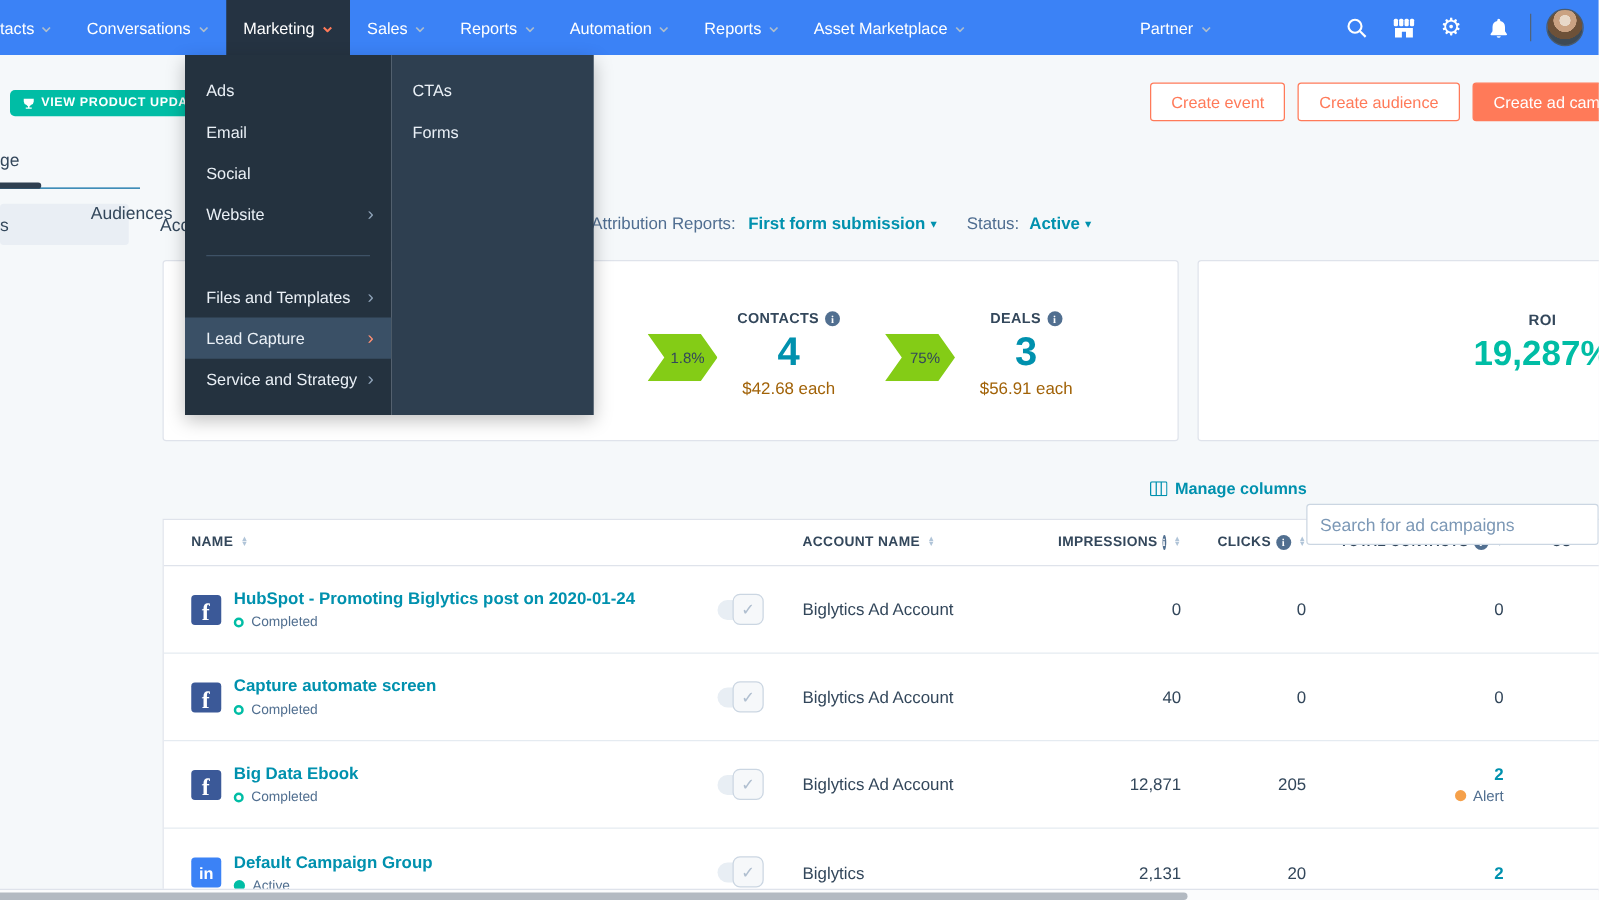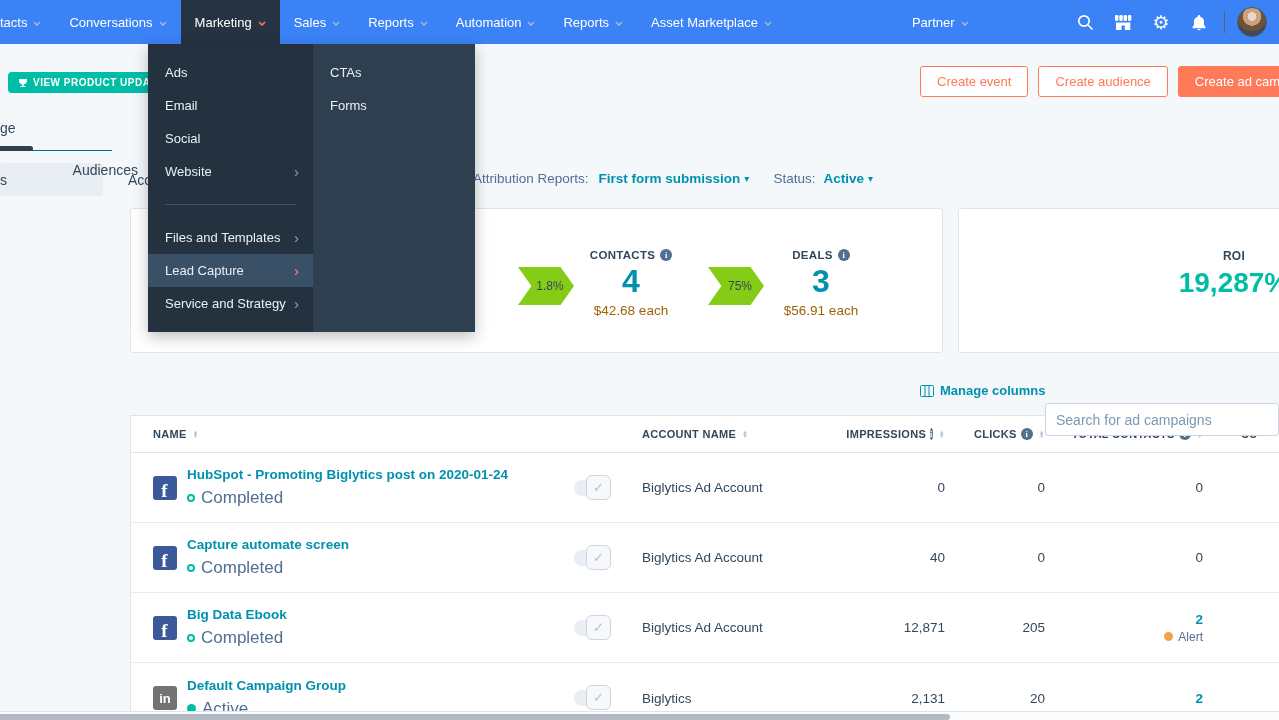--- a/index.html
+++ b/index.html
@@ -94,23 +94,23 @@
   .col-impr{width:96px;text-align:right;}
   .col-clicks{width:100px;text-align:right;}
   .col-contacts{width:158px;text-align:right;}
   .col-cu{flex:1;padding-left:38px;}
   .hcell{display:flex;align-items:center;gap:4px;cursor:pointer;}
   .hcell.right{justify-content:flex-end;}
   .sort{display:inline-flex;flex-direction:column;line-height:4px;font-size:6px;color:#b0c4d8;margin-left:2px;}
   .network-icon{width:24px;height:24px;border-radius:3px;margin-right:10px;flex:none;display:flex;align-items:center;justify-content:center;
     color:#fff;font-weight:bold;font-family:"Liberation Serif",serif;}
   .network-icon.facebook{background:#3b5998;font-size:19px;align-items:flex-end;line-height:1;padding-right:1px;justify-content:center;}
-  .network-icon.linkedin{background:#737373;font-size:13px;font-family:"Liberation Sans",sans-serif;}
+  .network-icon.linkedin{background:#3b82f6;font-size:13px;font-family:"Liberation Sans",sans-serif;}
   .row-name a{color:#0091ae;font-weight:bold;font-size:13.5px;text-decoration:none;cursor:pointer;}
-  .row-status{display:flex;align-items:center;gap:6px;margin-top:6px;font-size:17px;color:#516f90;}
+  .row-status{display:flex;align-items:center;gap:6px;margin-top:6px;font-size:11px;color:#516f90;}
   .ring{width:8px;height:8px;border:2.5px solid #00bda5;border-radius:50%;}
   .dot-green{width:9px;height:9px;background:#00bda5;border-radius:50%;}
   .dot-orange{width:9px;height:9px;background:#f5a04a;border-radius:50%;display:inline-block;}
   .toggle{position:relative;width:34px;height:16px;background:#e8eef4;border-radius:8px;cursor:pointer;}
   .toggle .thumb{position:absolute;right:-3px;top:-5px;width:25px;height:25px;background:#f6f8fa;border:1px solid #cbd6e2;
     border-radius:6px;display:flex;align-items:center;justify-content:center;color:#b0bfd0;font-size:13px;}
   .contacts-link{color:#0091ae;font-weight:bold;cursor:pointer;}
   .alert-line{display:flex;align-items:center;justify-content:flex-end;gap:5px;font-size:12px;color:#516f90;margin-top:3px;}
   
   .hscroll{position:absolute;left:0;top:711px;width:1279px;height:9px;background:#fbfcfd;border-top:1px solid #dfe3eb;z-index:60;}

